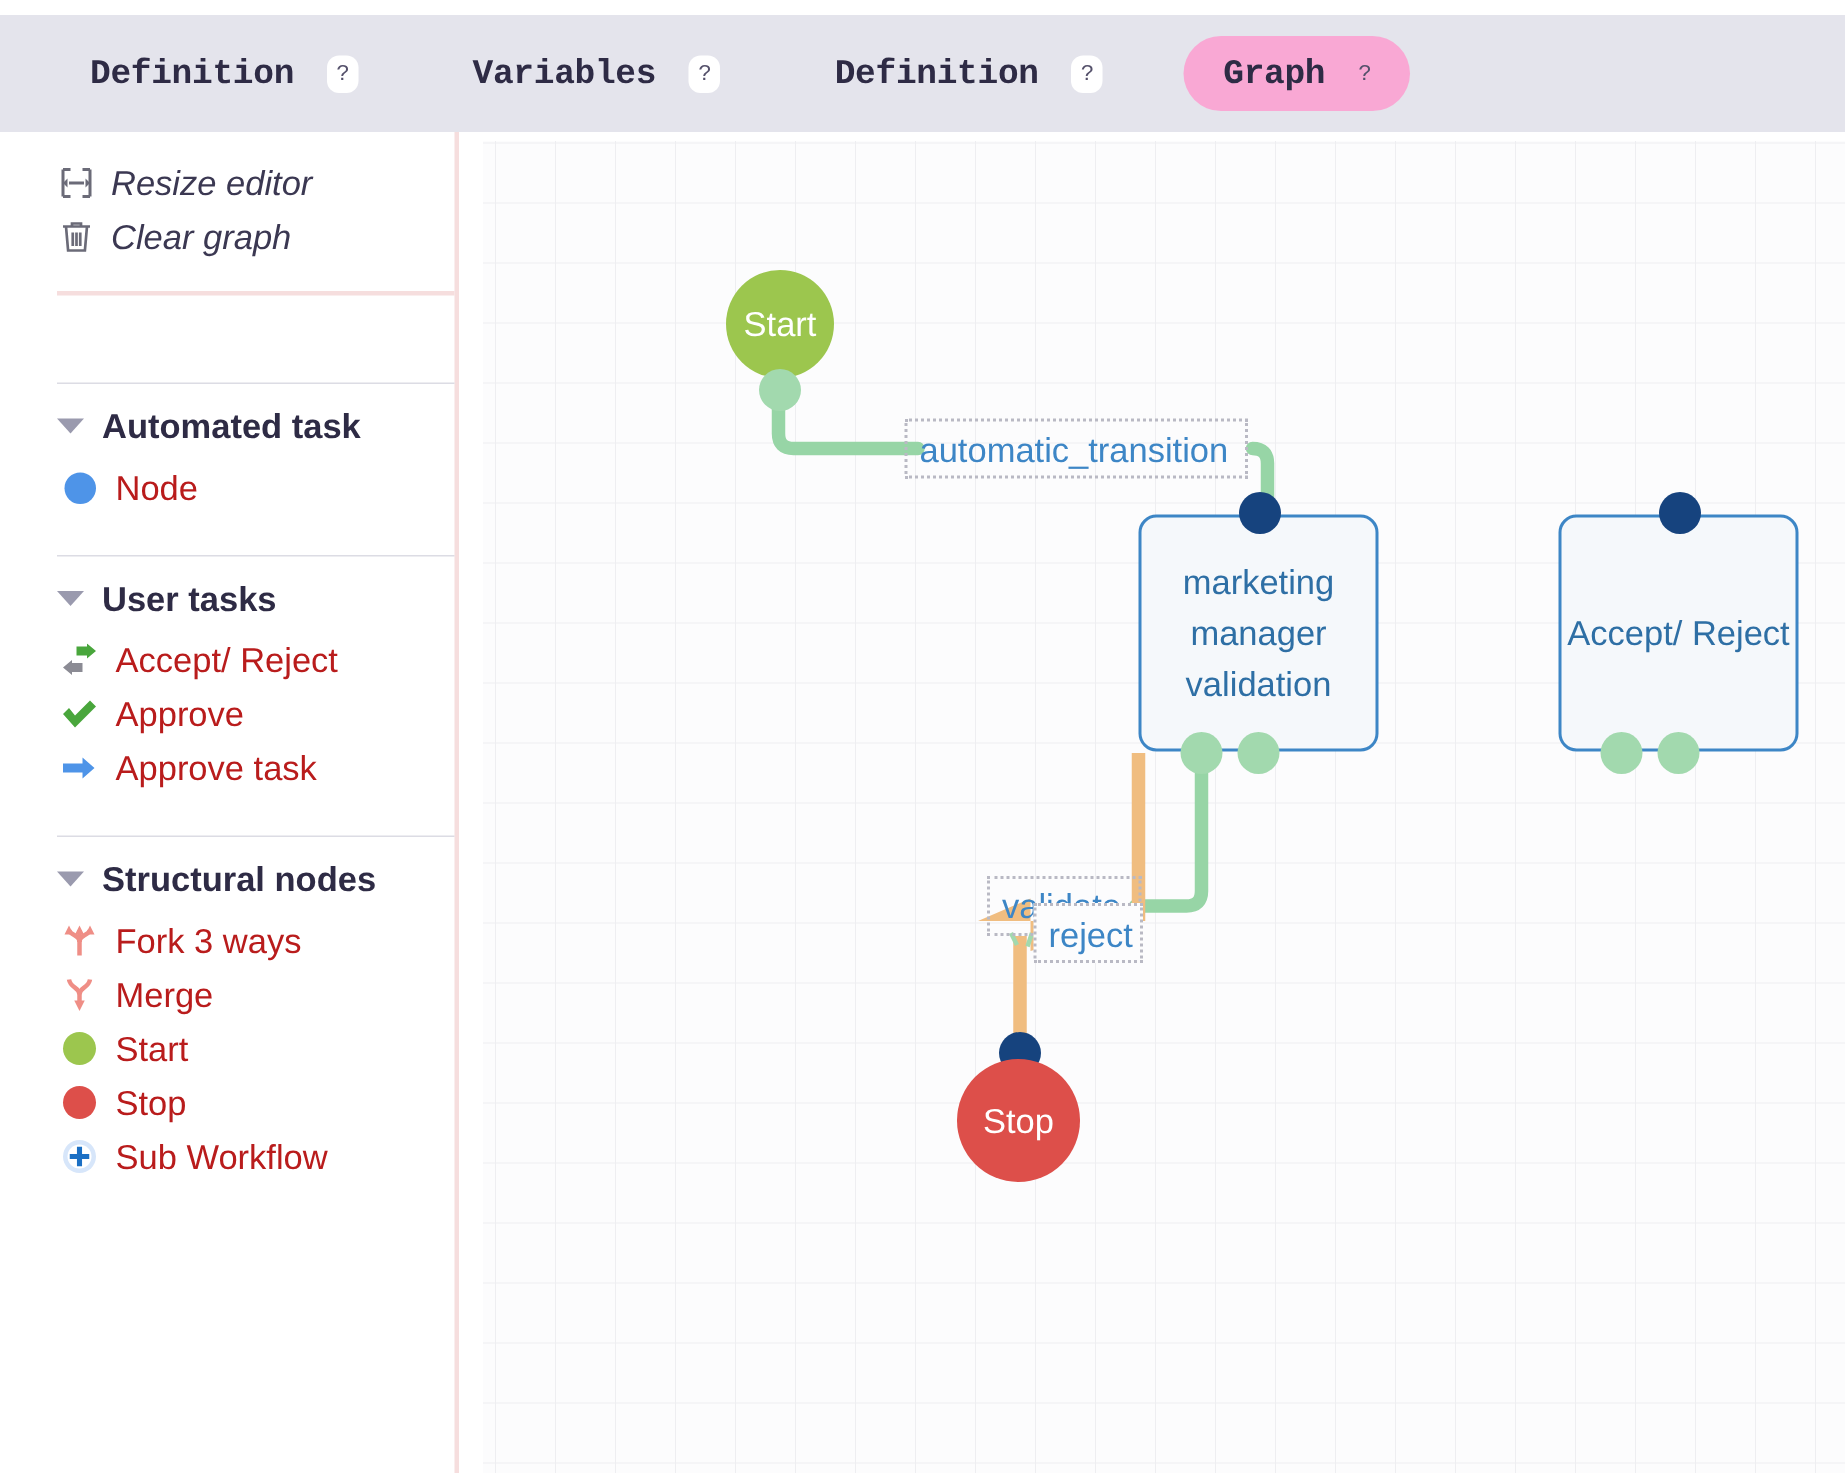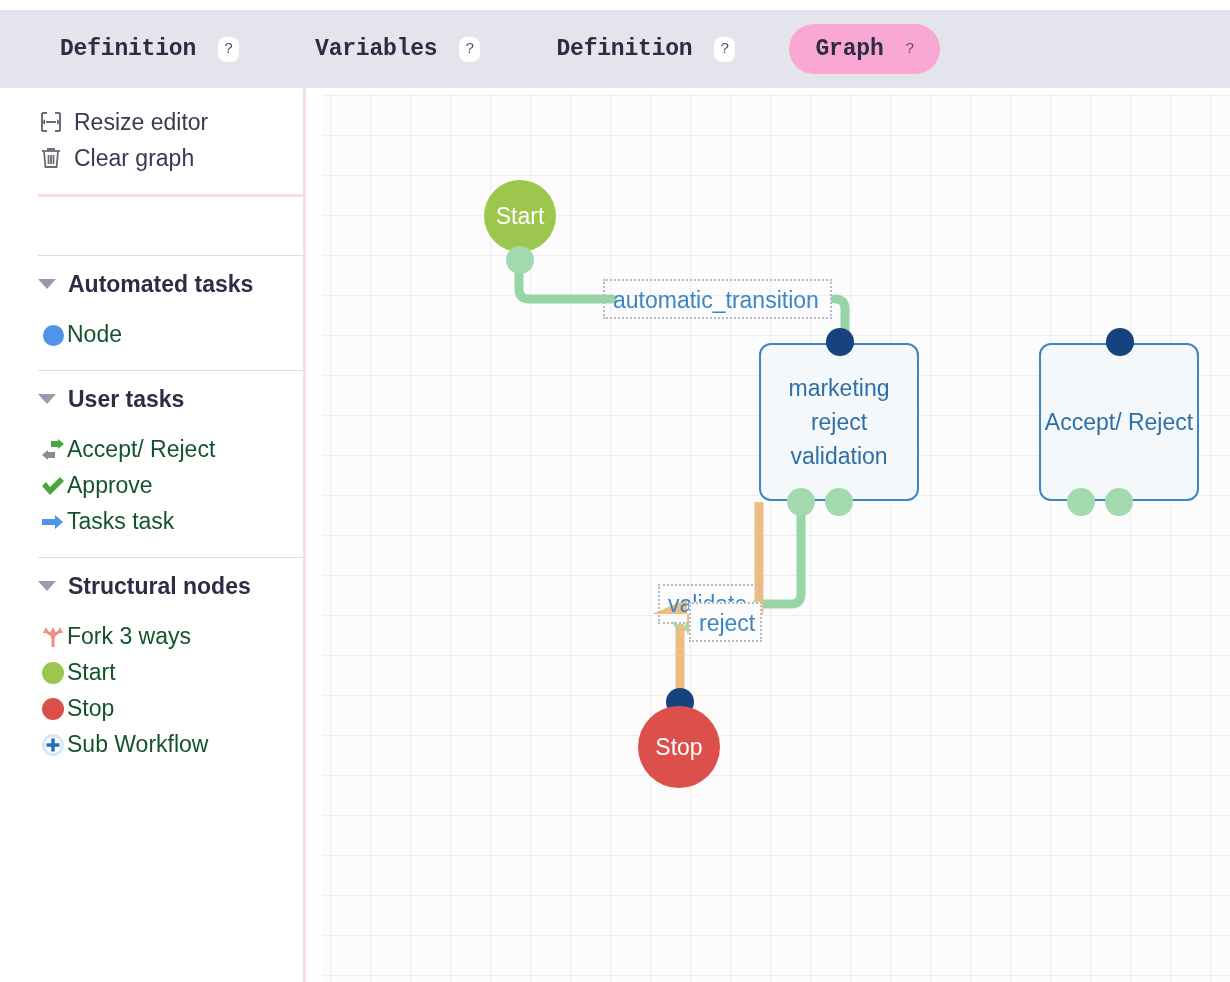--- a/index.html
+++ b/index.html
@@ -79,20 +79,21 @@
   .side-action {
     display: flex;
     align-items: center;
     gap: 10px;
     padding: 0 0 0 28px;
     height: 36px;
     font-size: 23px;
     color: #3b3852;
     cursor: pointer;
     white-space: nowrap;
+    font-style: italic;
   }
   .side-action:first-child { margin-top: 16px; }
 
   .divider-pink {
     margin: 18px 0 0 28px;
     height: 3px;
     background: #f6dede;
     width: 268px;
   }
   .divider-gray {
@@ -117,26 +118,26 @@
   }
   .caret {
     width: 0; height: 0;
     border-left: 9px solid transparent;
     border-right: 9px solid transparent;
     border-top: 10px solid #9a9aae;
     flex: 0 0 auto;
   }
   .palette-item {
     display: flex;
-    align-items: flex-end;
-    gap: 1px;
+    align-items: flex-start;
+    gap: 11px;
     padding-left: 30px;
     height: 36px;
     font-size: 23px;
-    color: #14532d;
+    color: #b91c1c;
     white-space: nowrap;
     cursor: pointer;
   }
   .palette-icon {
     width: 26px; height: 26px;
     display: inline-flex;
     align-items: center;
     justify-content: center;
     flex: 0 0 auto;
   }
@@ -262,21 +263,21 @@
       </span>
       <span>Clear graph</span>
     </div>
 
     <div class="divider-pink"></div>
     <div class="spacer-block"></div>
     <div class="divider-gray"></div>
 
     <div class="group-header">
       <span class="caret"></span>
-      <span>Automated tasks</span>
+      <span>Automated task</span>
     </div>
     <div class="palette-item">
       <span class="palette-icon">
         <span class="dot" style="width:21px;height:21px;background:#4e94e8;"></span>
       </span>
       <span>Node</span>
     </div>
 
     <div class="divider-gray" style="margin-top:22px;"></div>
 
@@ -300,21 +301,21 @@
         </svg>
       </span>
       <span>Approve</span>
     </div>
     <div class="palette-item">
       <span class="palette-icon">
         <svg width="26" height="22" viewBox="0 0 26 22">
           <path d="M2 8 h13 v-4 l8 7 -8 7 v-4 h-13 z" fill="#4e94e8"></path>
         </svg>
       </span>
-      <span>Tasks task</span>
+      <span>Approve task</span>
     </div>
 
     <div class="divider-gray" style="margin-top:22px;"></div>
 
     <div class="group-header">
       <span class="caret"></span>
       <span>Structural nodes</span>
     </div>
     <div class="palette-item">
       <span class="palette-icon">
@@ -326,20 +327,32 @@
           </g>
           <path d="M5 2 L8 8 L2 8 Z" fill="#ef8e86"></path>
           <path d="M12 2 L15 8 L9 8 Z" fill="#ef8e86"></path>
           <path d="M19 2 L22 8 L16 8 Z" fill="#ef8e86"></path>
         </svg>
       </span>
       <span>Fork 3 ways</span>
     </div>
     <div class="palette-item">
       <span class="palette-icon">
+        <svg width="24" height="24" viewBox="0 0 24 24">
+          <g stroke="#ef8e86" stroke-width="3" fill="none">
+            <path d="M5 2 C6 8 12 7 12 12 V17"></path>
+            <path d="M19 2 C18 8 12 7 12 12"></path>
+          </g>
+          <path d="M12 23 L15.5 16 L8.5 16 Z" fill="#ef8e86"></path>
+        </svg>
+      </span>
+      <span>Merge</span>
+    </div>
+    <div class="palette-item">
+      <span class="palette-icon">
         <span class="dot" style="width:22px;height:22px;background:#9cc64e;"></span>
       </span>
       <span>Start</span>
     </div>
     <div class="palette-item">
       <span class="palette-icon">
         <span class="dot" style="width:22px;height:22px;background:#dd4f4a;"></span>
       </span>
       <span>Stop</span>
     </div>
@@ -374,21 +387,21 @@
     <div class="circle-node" style="left:162px; top:86px; width:72px; height:72px; background:#9cc64e;">
       <span>Start</span>
     </div>
     <span class="port" style="left:184px; top:152px; width:28px; height:28px; background:#a2d9ae;"></span>
 
     <div class="edge-label" style="left:281px; top:185px; width:229px; height:40px; display:flex; align-items:flex-end;">
       <span>automatic_transition</span>
     </div>
 
     <div class="gnode" style="left:437px; top:249px; width:160px; height:158px;">
-      <span>marketing reject validation</span>
+      <span>marketing manager validation</span>
     </div>
     <span class="port" style="left:504px; top:234px; width:28px; height:28px; background:#16437e;"></span>
     <span class="port" style="left:465px; top:394px; width:28px; height:28px; background:#a2d9ae;"></span>
     <span class="port" style="left:503px; top:394px; width:28px; height:28px; background:#a2d9ae;"></span>
 
     <div class="gnode" style="left:717px; top:249px; width:160px; height:158px;">
       <span>Accept/ Reject</span>
     </div>
     <span class="port" style="left:784px; top:234px; width:28px; height:28px; background:#16437e;"></span>
     <span class="port" style="left:745px; top:394px; width:28px; height:28px; background:#a2d9ae;"></span>

